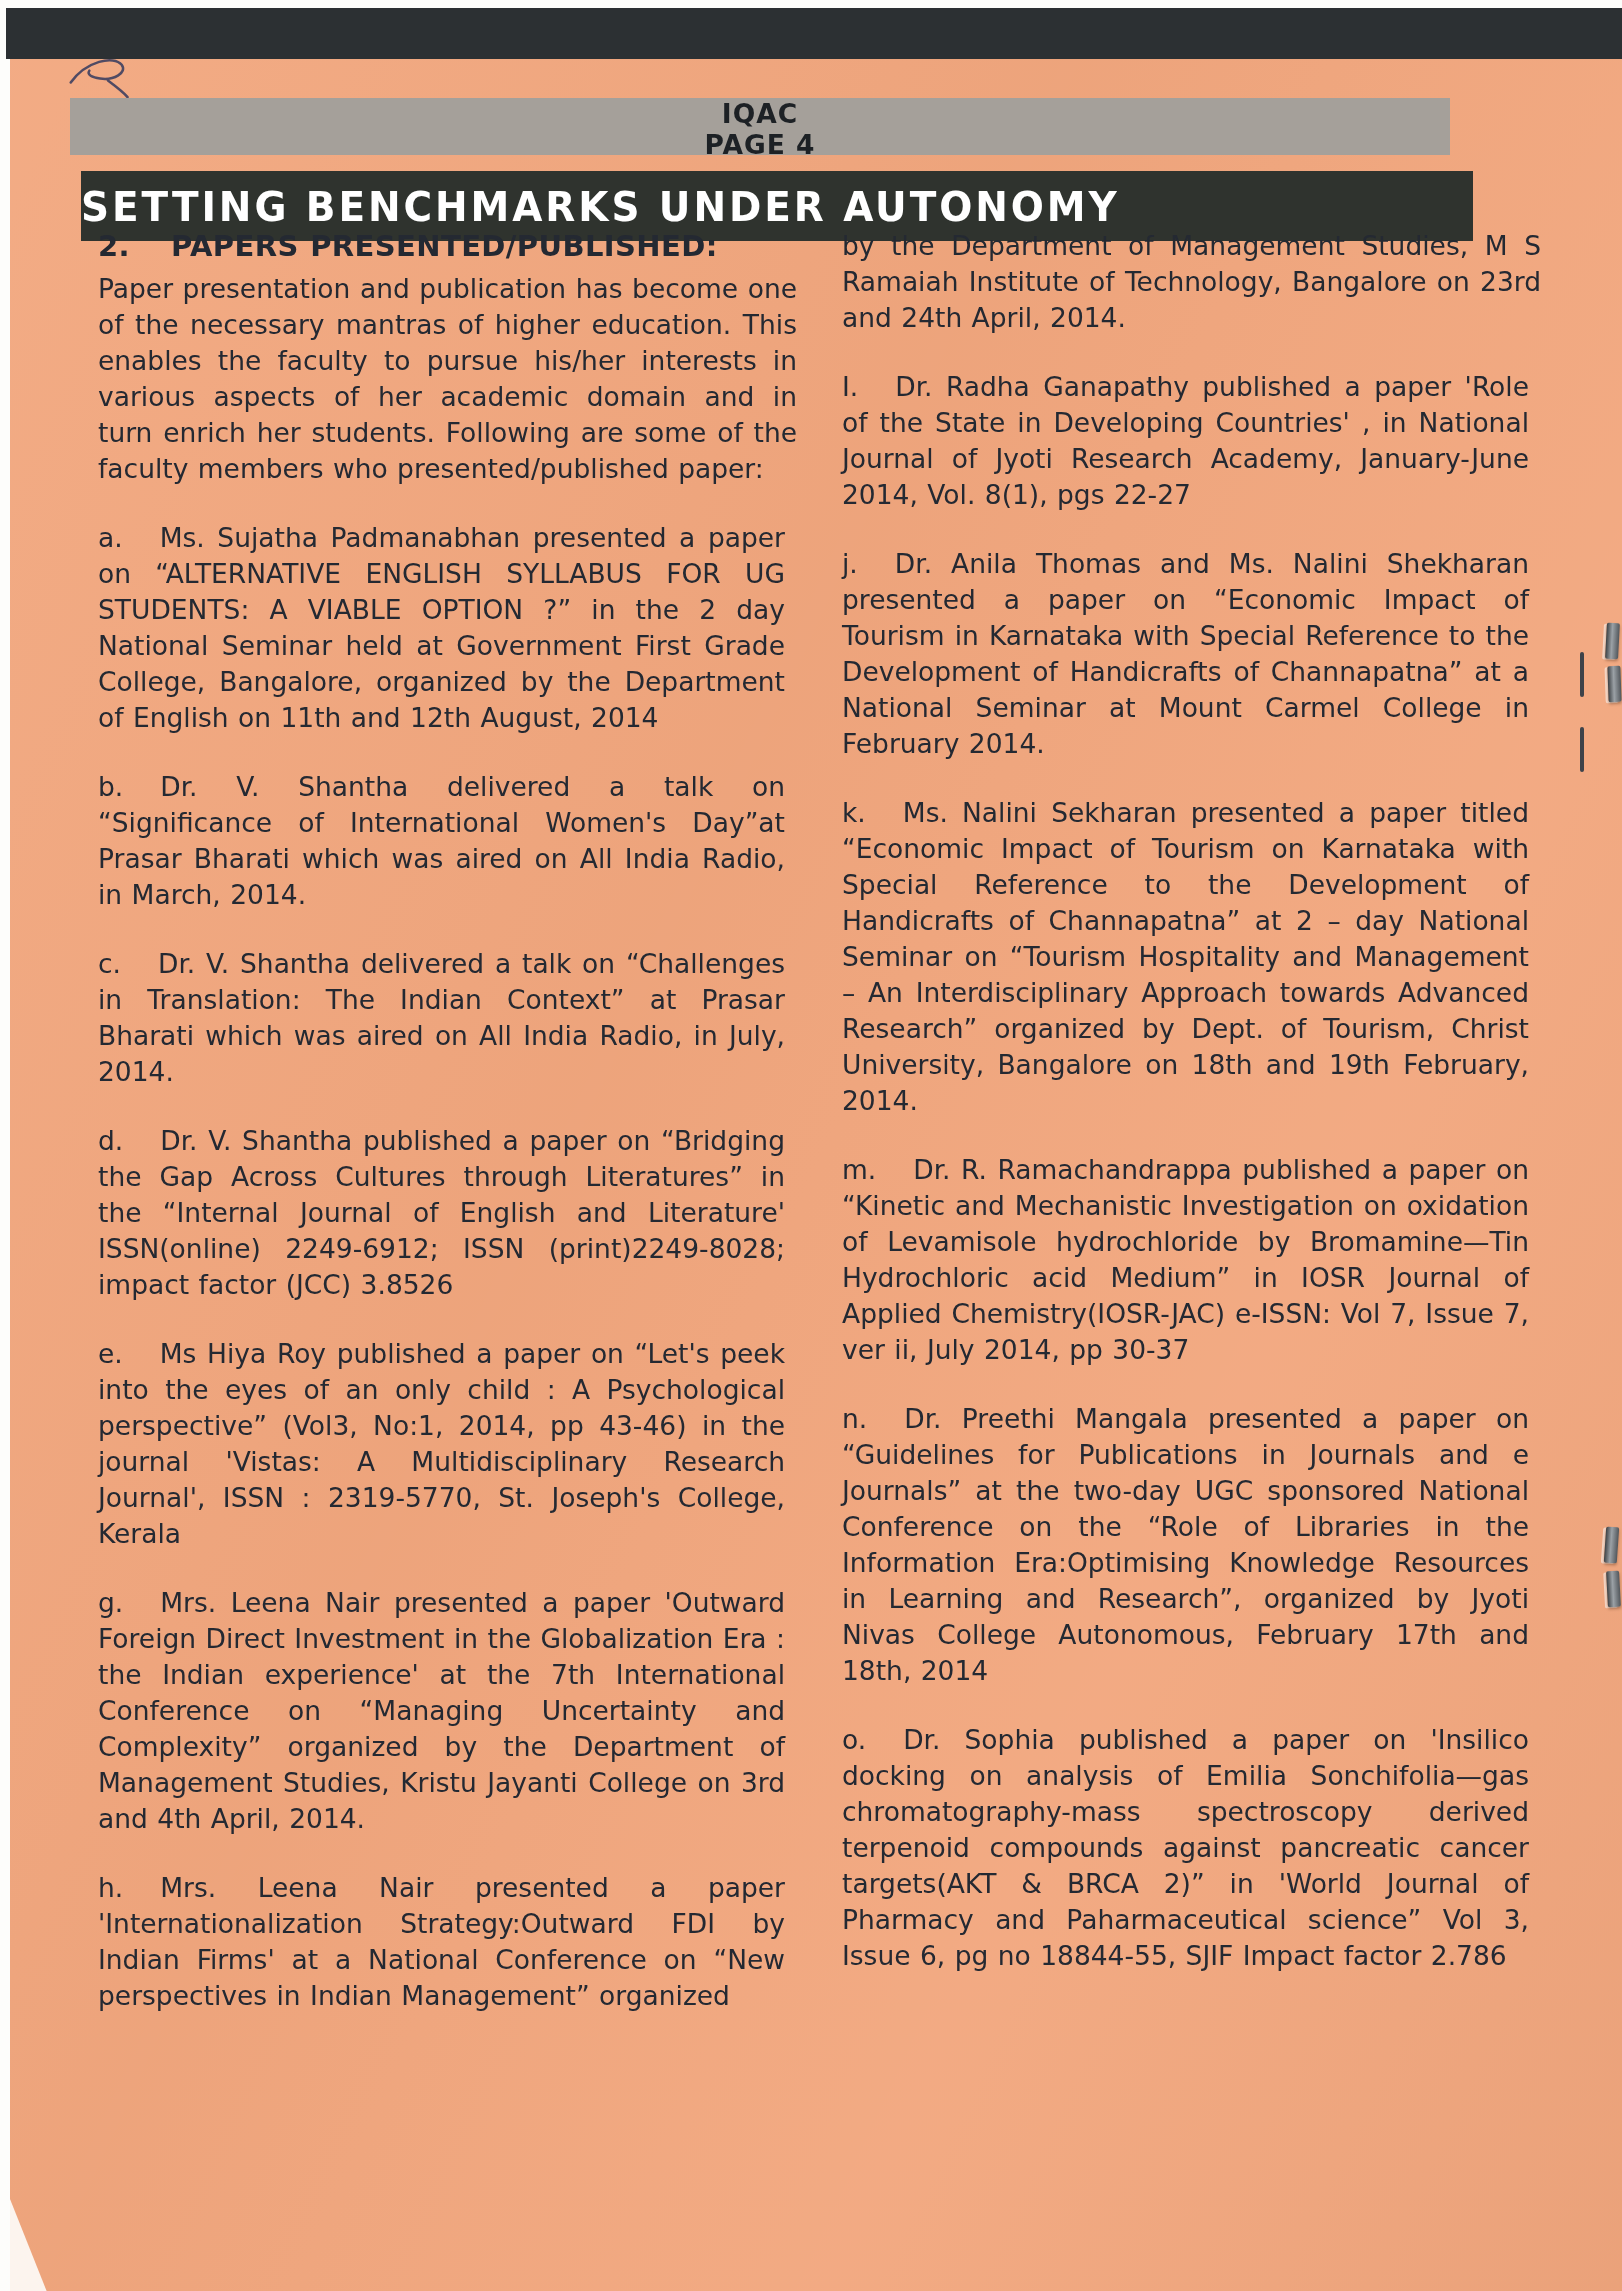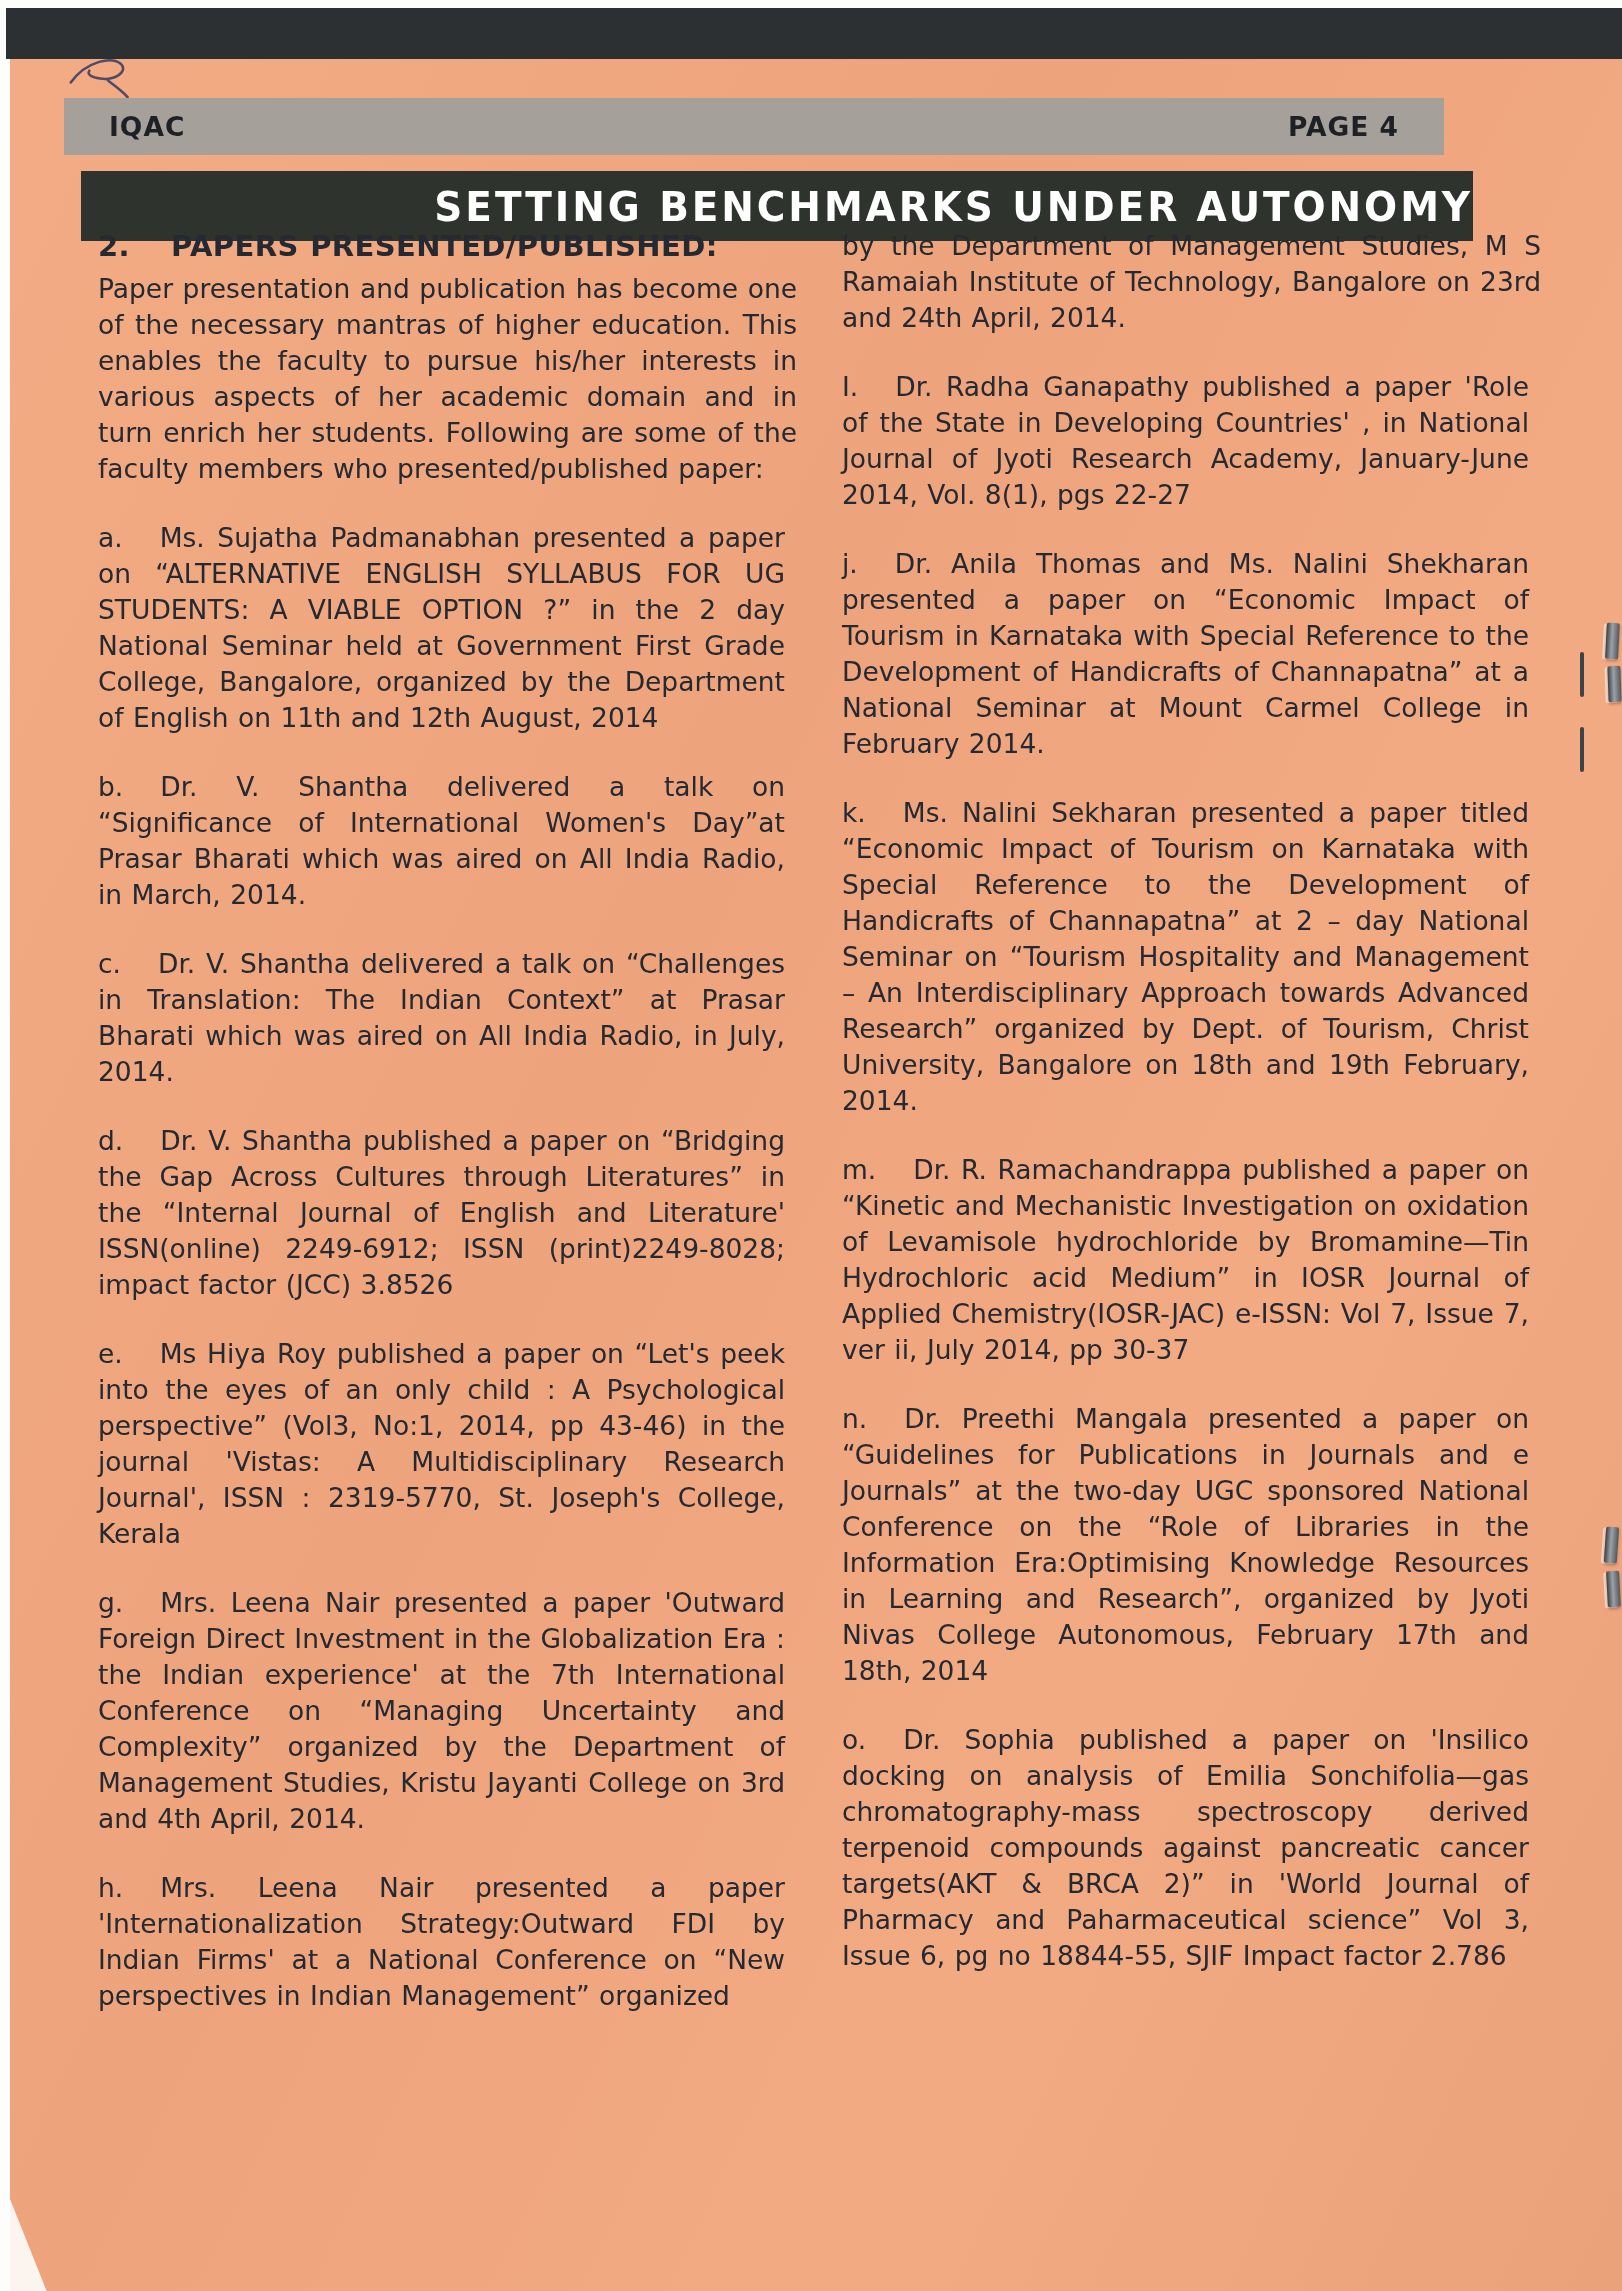--- a/index.html
+++ b/index.html
@@ -6,30 +6,30 @@
   .sheet {
     position:relative; width:1622px; height:2292px; background:#fdfdfb;
     overflow:hidden; font-family:"DejaVu Sans","Liberation Sans",sans-serif;
   }
   .topbar { position:absolute; left:5.9px; top:7.8px; right:0; height:51px; background:#2c3033; }
   .paper  { position:absolute; left:9.8px; top:59px; right:0; bottom:0; background:#f2a77e; }
   .paper::after{ content:""; position:absolute; inset:0;
     background:linear-gradient(115deg, rgba(255,255,255,.05), rgba(0,0,0,.02) 40%, rgba(255,255,255,.04) 70%, rgba(0,0,0,.03)); }
 
   .graybar {
-    position:absolute; left:64px; top:98px; width:1380px; height:57px; background:#a5a09a;
+    position:absolute; left:70px; top:98px; width:1380px; height:57px; background:#a5a09a;
     display:flex; align-items:center; justify-content:space-between; padding:0 45px; box-sizing:border-box;
-    font-weight:bold; font-size:26.5px; color:#1d2125; letter-spacing:1px;
+    font-weight:bold; font-size:26.5px; color:#1d2125; letter-spacing:1px;flex-direction:column;
   }
   .graybar .hcenter { position:absolute; left:0; right:0; text-align:center; }
   .graybar span { position:relative; }
 
   .banner {
     position:absolute; left:81px; top:171px; width:1392px; height:70px; background:#2f332e;
-    display:flex; align-items:center; justify-content:flex-end;
+    display:flex; align-items:center; justify-content:flex-start;
   }
   .banner span {
     color:#ffffff; font-weight:bold; font-size:39px; letter-spacing:2.9px; transform:scaleY(1.04);
     white-space:nowrap;
   }
 
   .columns { position:absolute; left:98px; top:228px; width:1443px; display:flex; gap:45px; color:#242932; }
   .col { width:699px; font-size:26.5px; line-height:36px; text-align:justify; word-spacing:1px; }
 
   .heading { margin:0 0 6.9px 0; font-size:29px; font-weight:bold; letter-spacing:0.4px; text-align:left; }

